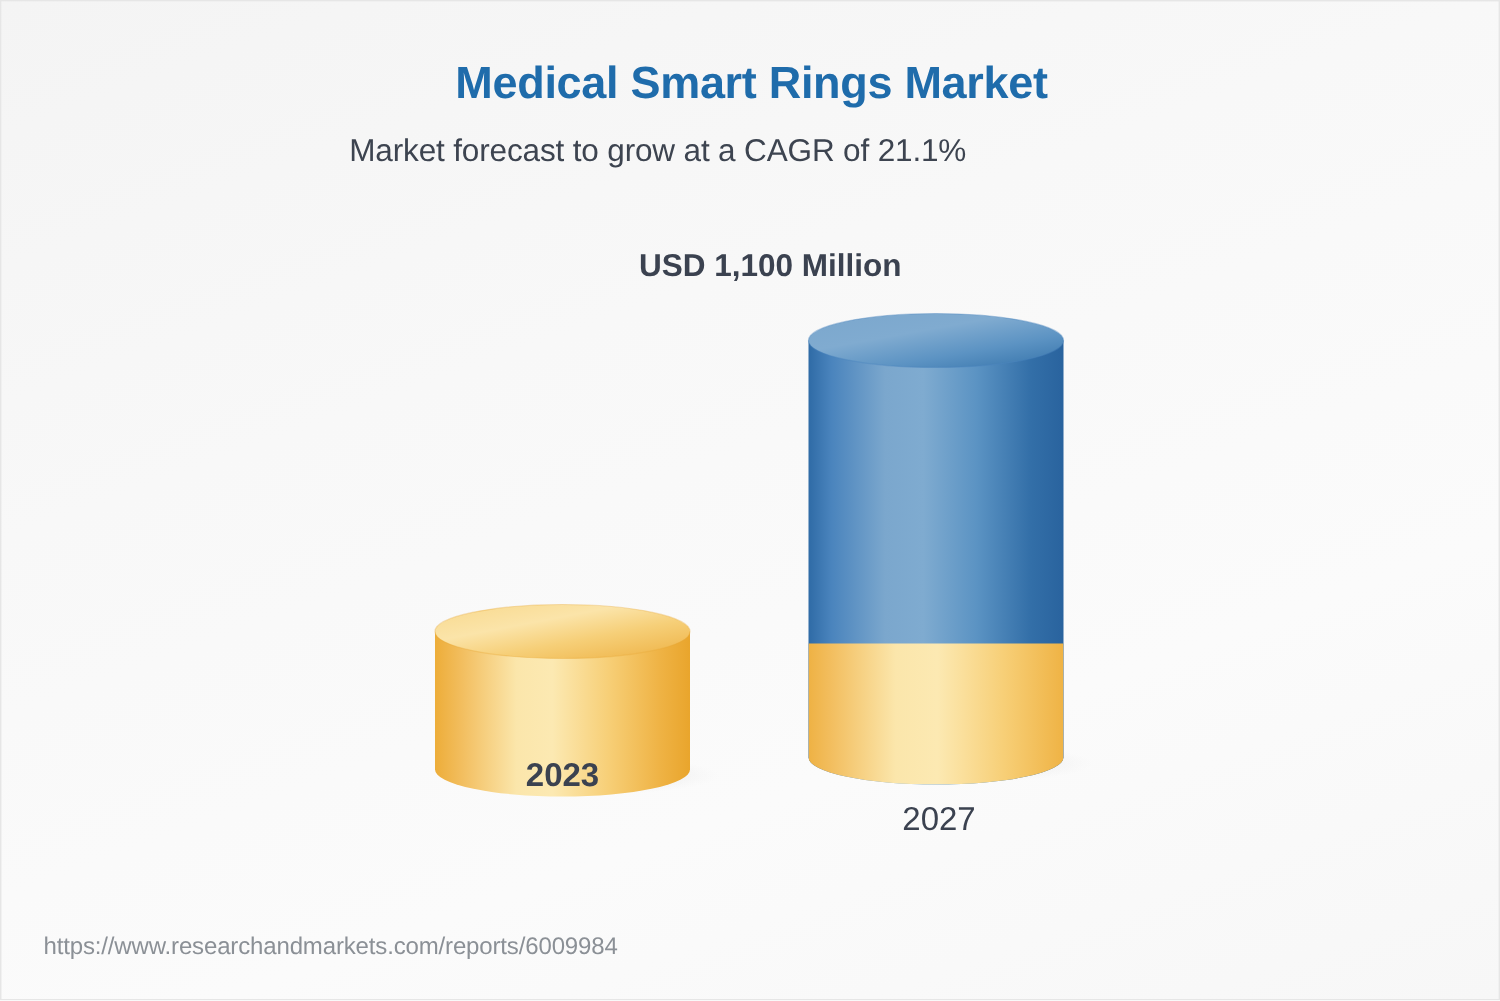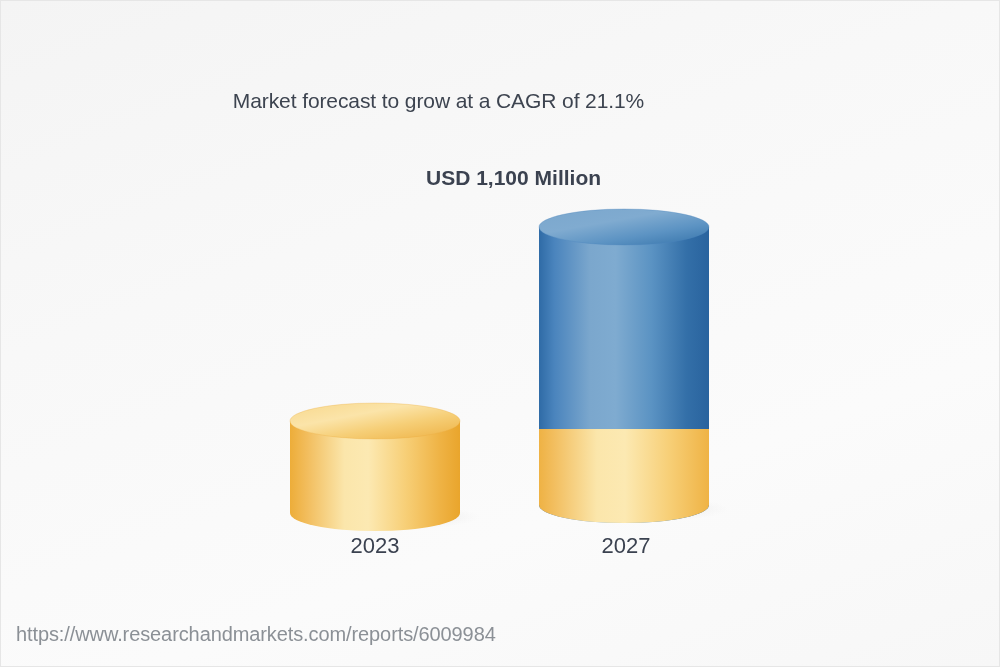--- a/index.html
+++ b/index.html
@@ -69,38 +69,38 @@
 
   
   .cat-label {
     position: absolute;
     text-align: center;
     font-size: 22px;
     font-weight: normal;
     color: #3b4250;
     width: 200px;
   }
-  .cat-label.c2023 { left: 274px; top: 532px; }
+  .cat-label.c2023 { left: 274px; top: 503px; font-weight: bold; }
   .cat-label.c2030 { left: 525px; top: 532px; }
 
   
   .cyl {
     position: absolute;
   }
   .cyl svg { display: block; }
 
   #cyl-2023 { left: 283px; top: 392px; }
   #cyl-2030 { left: 532px; top: 198px; }
 
   
   .source-url {
     position: absolute;
-    left: 15px;
+    left: 28px;
     top: 622px;
-    font-size: 20px;
+    font-size: 16px;
     color: #8b9096;
     letter-spacing: -0.1px;
     white-space: nowrap;
   }
 
   .logo {
     position: absolute;
     right: 22px;
     top: 598px;
     text-align: right;
@@ -121,20 +121,21 @@
     letter-spacing: 0.33px;
     margin-top: 2px;
     white-space: nowrap;
   }
 </style>
 </head>
 <body>
 
 <div class="canvas">
 
+  <div class="chart-title">Medical Smart Rings Market</div>
 
   <div class="chart-subtitle">Market forecast to grow at a CAGR of 21.1%</div>
 
   <div class="value-label v2030">USD 1,100 Million</div>
 
 
   <div class="cyl" id="cyl-2023">
     <svg width="200" height="145" viewBox="0 0 200 145">
       <defs>
         <linearGradient id="goldBody23" x1="0" y1="0" x2="1" y2="0">

